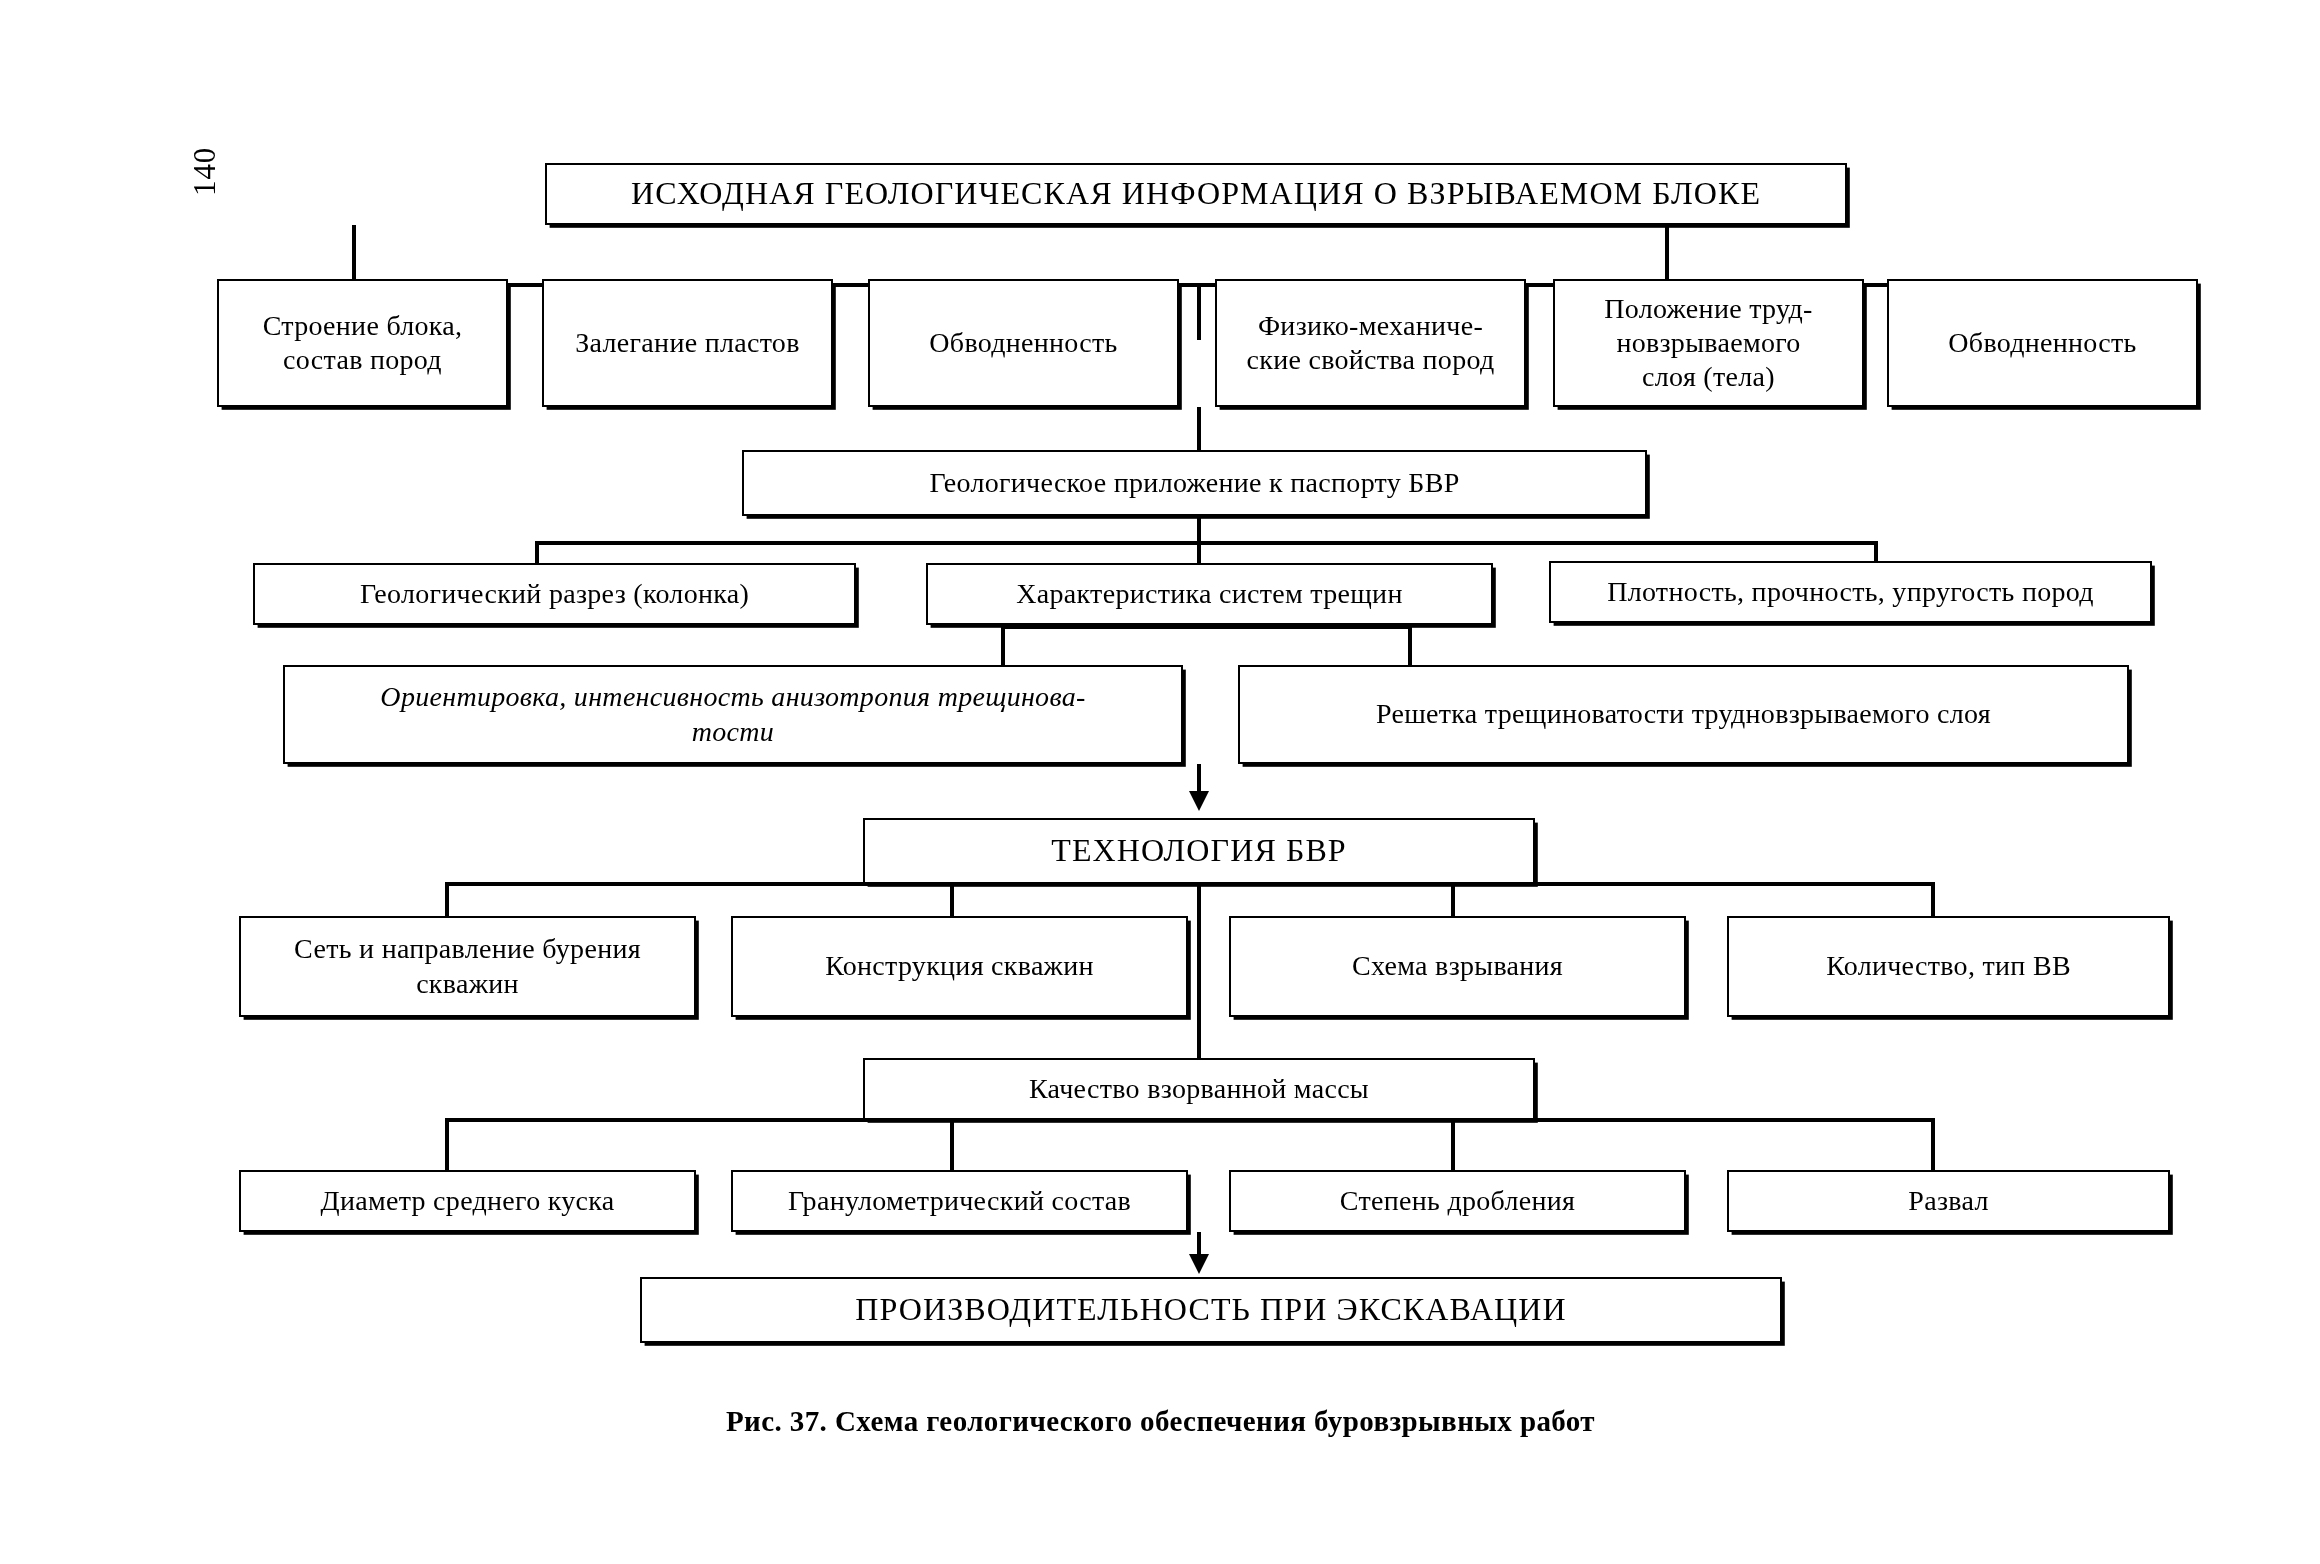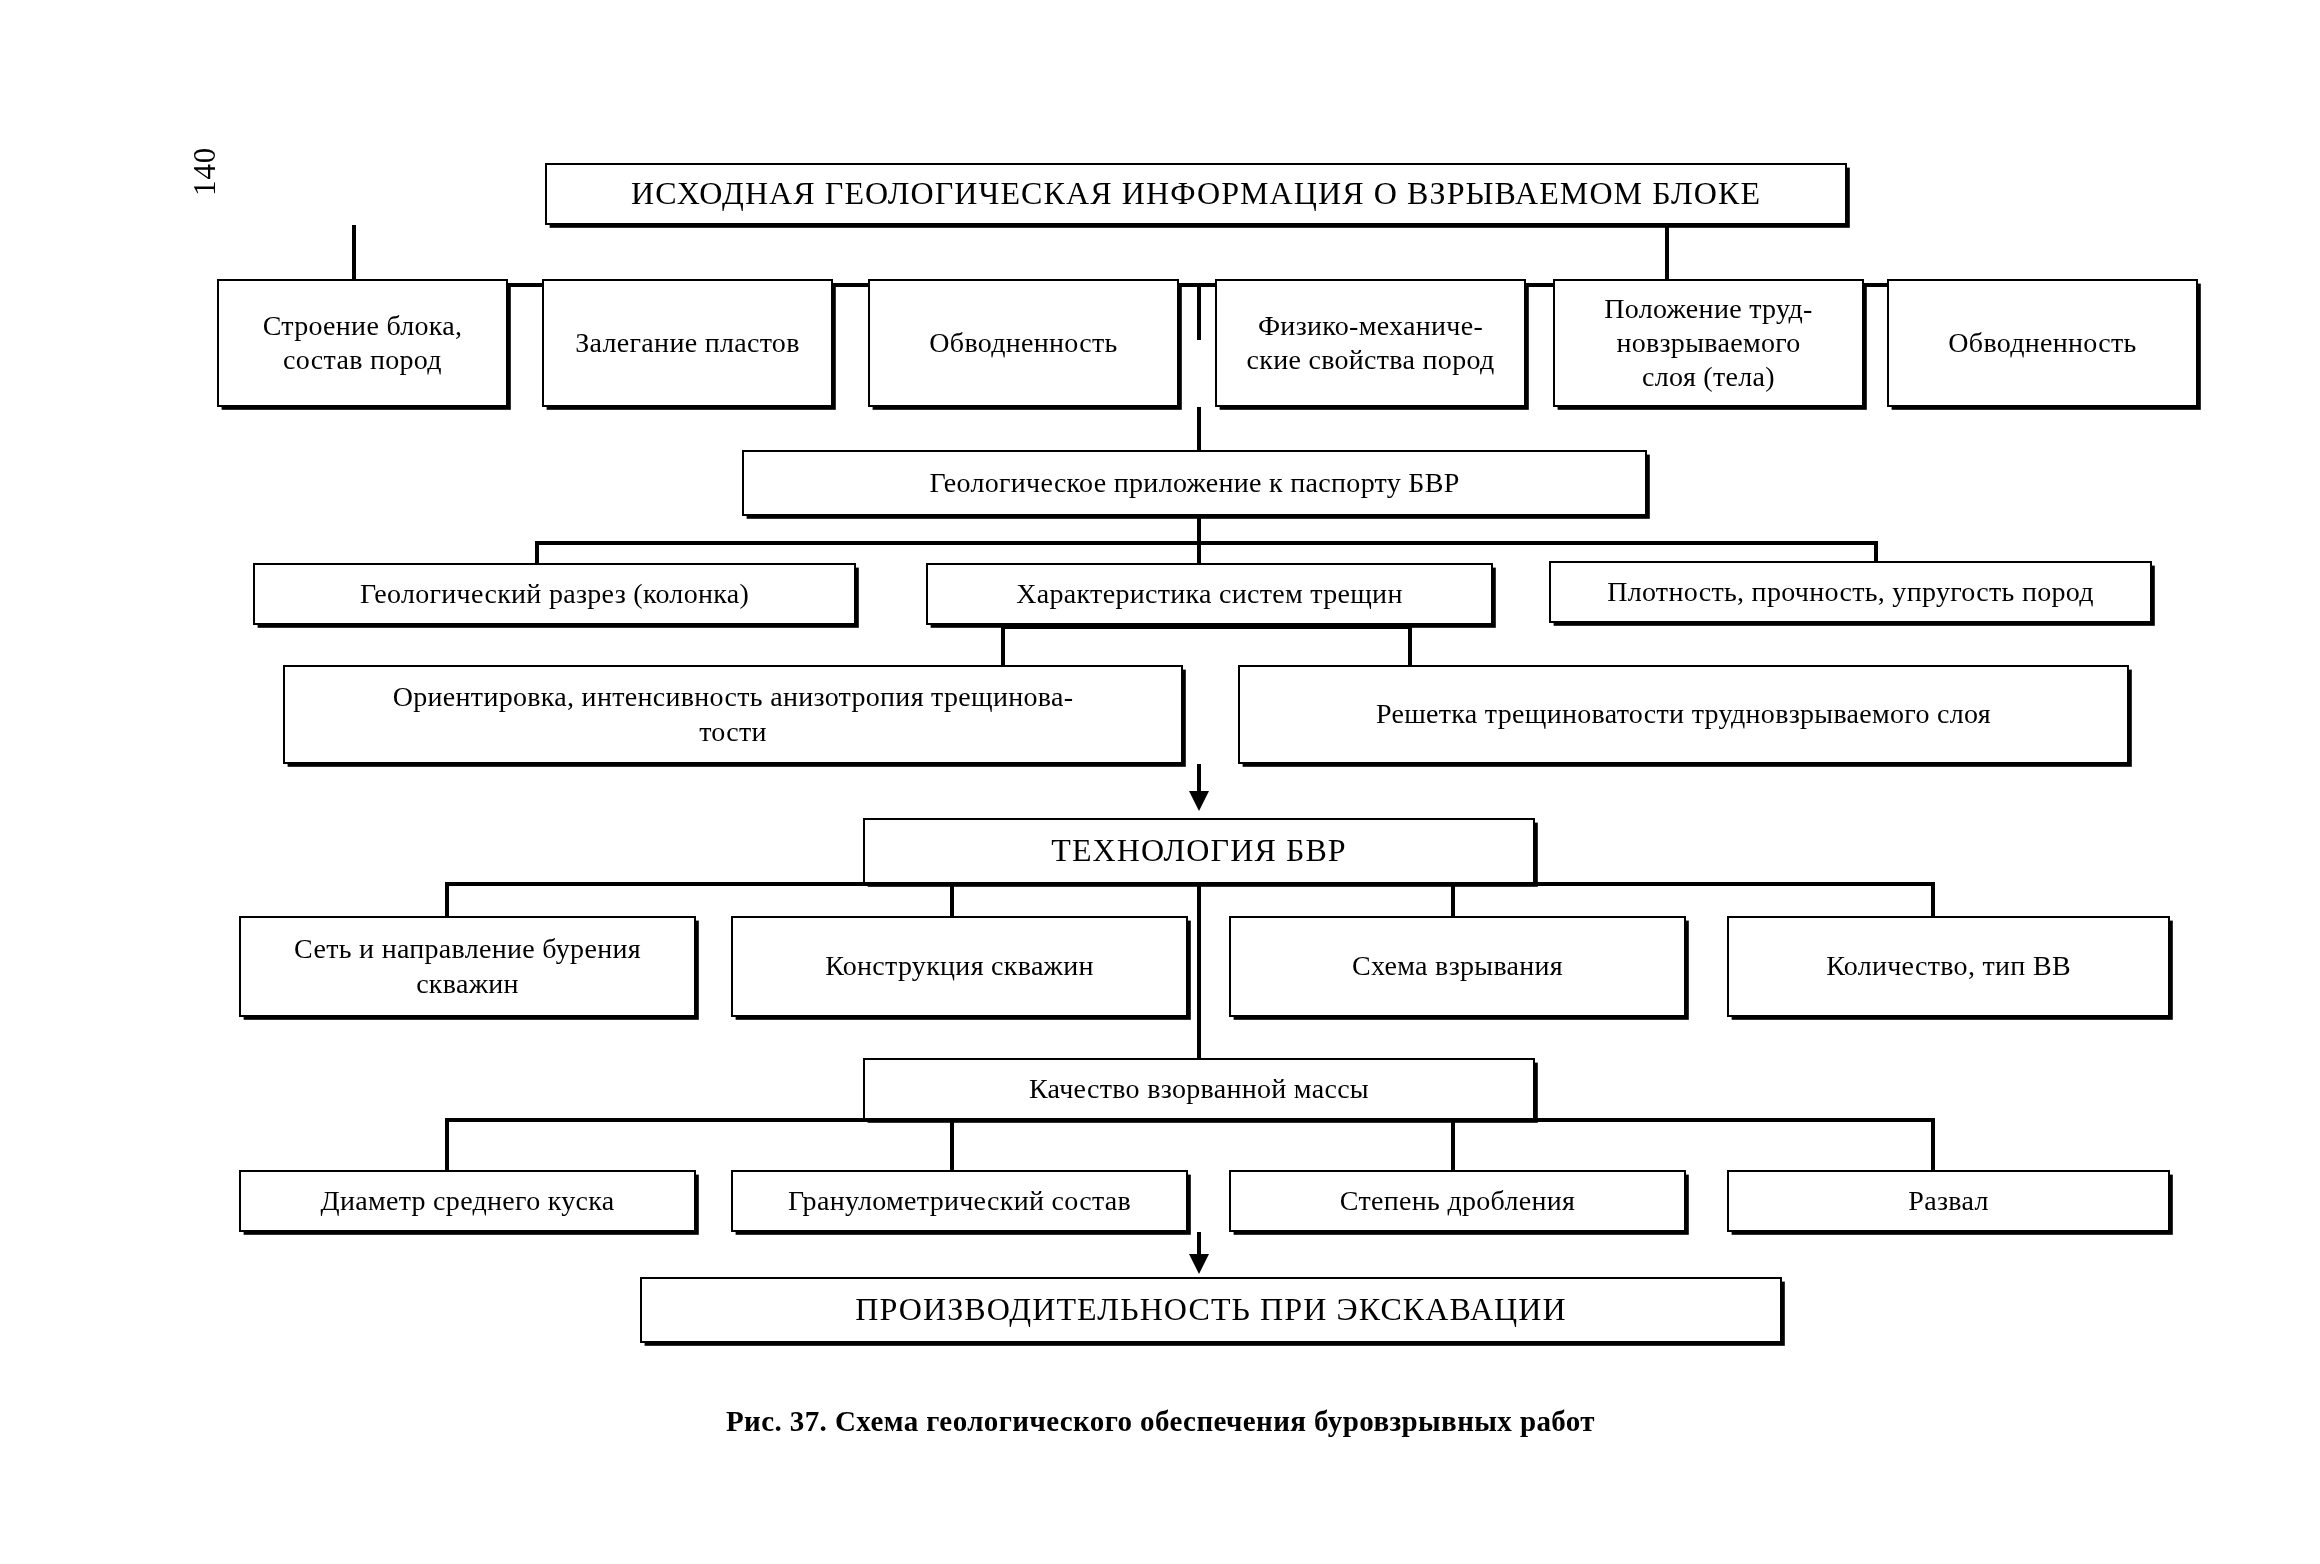--- a/index.html
+++ b/index.html
@@ -162,21 +162,21 @@
   </div>
 
   <div class="box t-norm" style="left: 1549px; top: 561px; width: 603px; height: 62px;">
     <span class="txt">Плотность, прочность, упругость пород</span>
   </div>
 
   <div class="ln hline" style="left: 1001px; top: 625px; width: 411px;"></div>
   <div class="ln vline" style="left: 1001px; top: 625px; height: 44px;"></div>
   <div class="ln vline" style="left: 1408px; top: 625px; height: 44px;"></div>
 
-  <div class="box t-norm" style="left: 283px; top: 665px; width: 900px; height: 99px;">
+  <div class="box t-norm" style="left: 283px; top: 665px; width: 900px; height: 99px; font-style: italic;">
     <span class="txt">Ориентировка, интенсивность анизотропия трещинова-
 тости</span>
   </div>
 
   <div class="box t-norm" style="left: 1238px; top: 665px; width: 891px; height: 99px;">
     <span class="txt">Решетка трещиноватости трудновзрываемого слоя</span>
   </div>
 
   <div class="ln vline" style="left: 1197px; top: 764px; height: 38px;"></div>
   <div class="arrow" style="left: 1189px; top: 791px;"></div>

